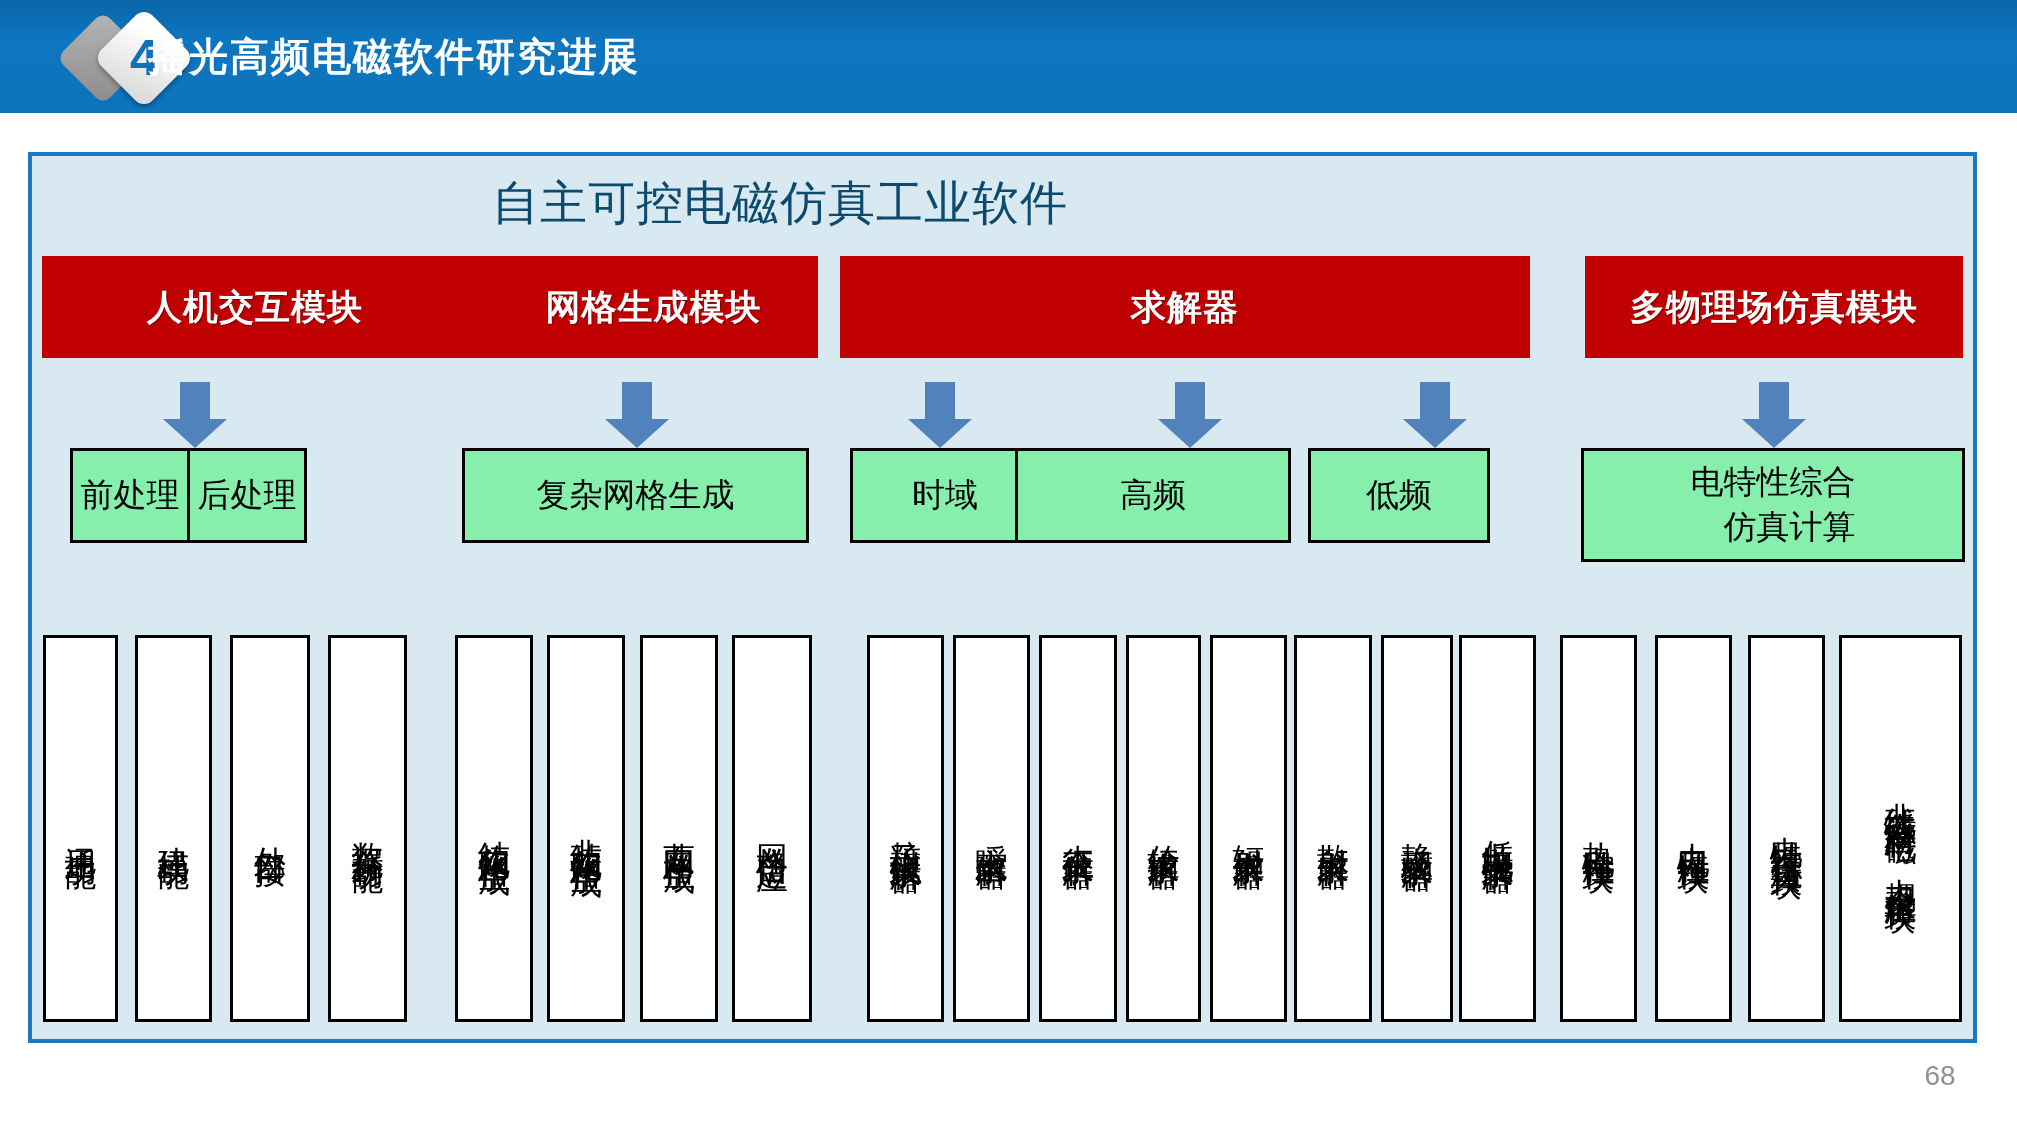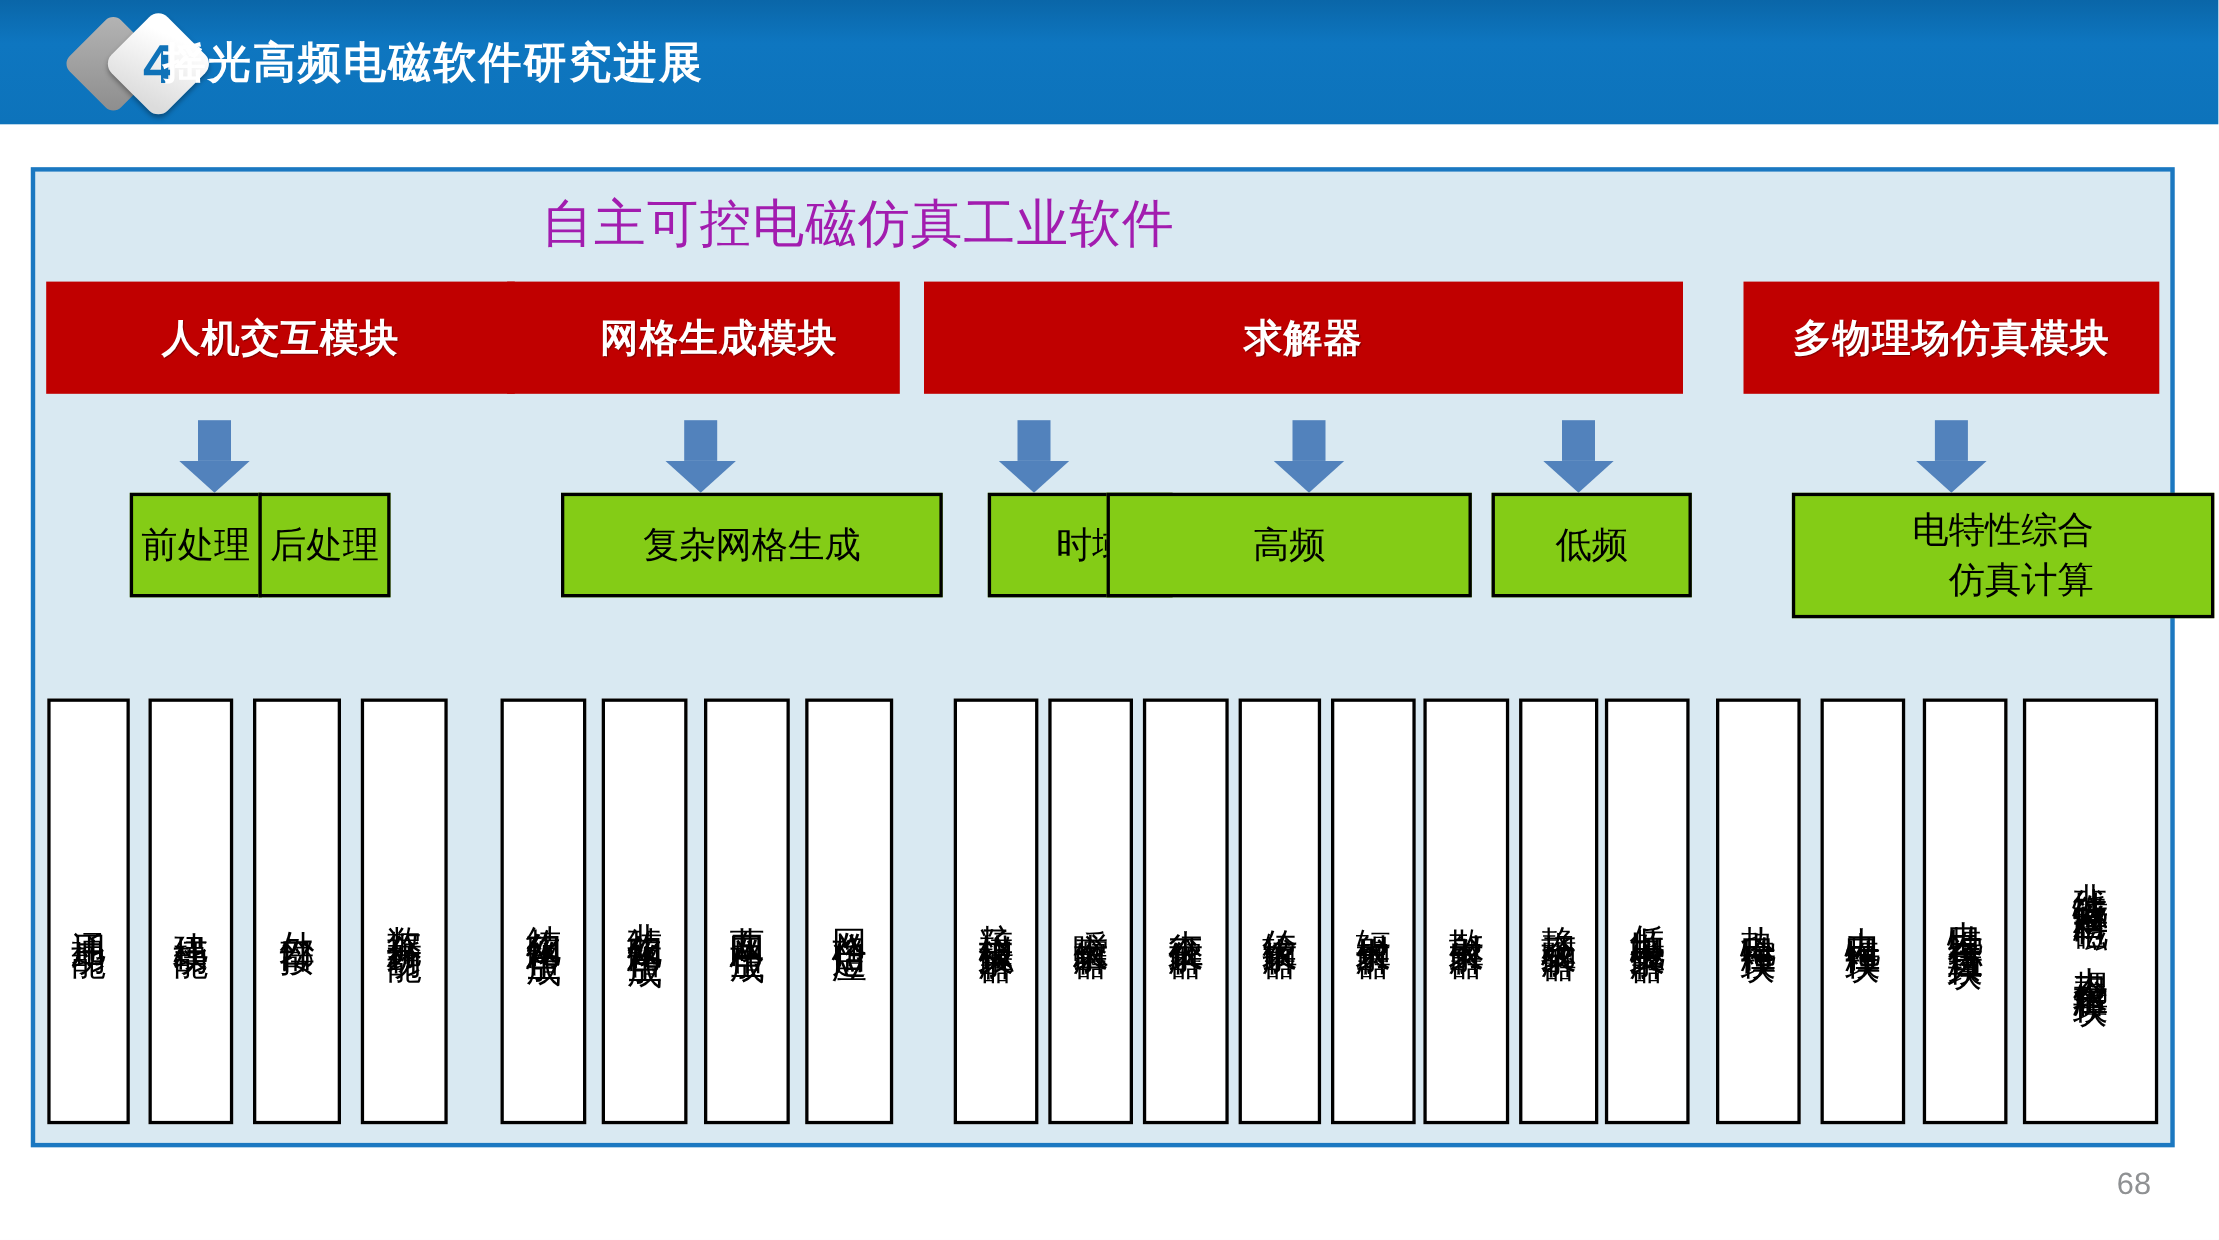--- a/index.html
+++ b/index.html
@@ -35,44 +35,44 @@
     display:flex; align-items:center;
     font-size:39px; font-weight:bold; color:#ffffff; letter-spacing:2px;
   }
   
   .panel{
     position:absolute; left:28px; top:152px; width:1949px; height:891px;
     box-sizing:border-box; border:4px solid #1b78c1; background:#d9e9f2;
   }
   .panel-title{
     position:absolute; left:380px; top:172px; width:800px; height:60px;
-    text-align:center; font-size:47px; font-weight:400; color:#a21caf;
+    text-align:center; font-size:47px; font-weight:400; color:#0c4a6e;
     letter-spacing:1px;
   }
   
   .redhead{
     position:absolute; top:256px; height:102px; background:#c00000;
     display:flex; align-items:center; justify-content:center;
     color:#ffffff; font-size:35px; font-weight:bold; letter-spacing:1px;
     text-shadow:1px 1px 1px rgba(0,0,0,.35);
   }
   
   .arrow{position:absolute; top:382px; width:64px; height:66px;}
   .arrow .stem{position:absolute; left:17px; top:0; width:30px; height:37px; background:#5282bc;}
   .arrow .head{
     position:absolute; left:0; top:37px; width:0; height:0;
     border-left:32px solid transparent; border-right:32px solid transparent;
     border-top:29px solid #5282bc;
   }
   
   .sub{
     position:absolute; top:448px; height:95px; box-sizing:border-box;
-    background:#84cc16; border:3px solid #000000;
-    display:flex; align-items:center; justify-content:center;
-    font-size:33px; color:#000000;margin-left:48px;
+    background:#86efac; border:3px solid #000000;
+    display:flex; align-items:center; justify-content:center;
+    font-size:33px; color:#000000;
   }
   .sub.two-line{white-space:pre-line; text-align:right; line-height:1.35;}
   
   .vbox{
     position:absolute; top:635px; height:387px; box-sizing:border-box;
     background:#ffffff; border:3px solid #000000; padding:8px 0;
     display:flex; align-items:center; justify-content:center;
   }
   .vbox span{
     writing-mode:vertical-rl; text-orientation:upright;
@@ -129,21 +129,21 @@
     </div>
   <div class="arrow" style="left:1742px;">
       <div class="stem"></div>
       <div class="head"></div>
     </div>
 
   <div class="sub" style="left:70px;width:120px;">前处理</div>
   <div class="sub" style="left:187px;width:120px;">后处理</div>
   <div class="sub" style="left:462px;width:347px;">复杂网格生成</div>
   <div class="sub" style="left:850px;width:168px;padding-left:22px;">时域</div>
-  <div class="sub" style="left:958px;width:332px;">高频</div>
+  <div class="sub" style="left:1015px;width:276px;">高频</div>
   <div class="sub" style="left:1308px;width:182px;">低频</div>
   <div class="sub two-line" style="left:1581px;width:384px;height:114px;">电特性综合
 仿真计算</div>
 
   <div class="vbox" style="left:43px;width:75px;">
       <span>通用功能</span>
     </div>
   <div class="vbox" style="left:135px;width:77px;">
       <span>建模功能</span>
     </div>

